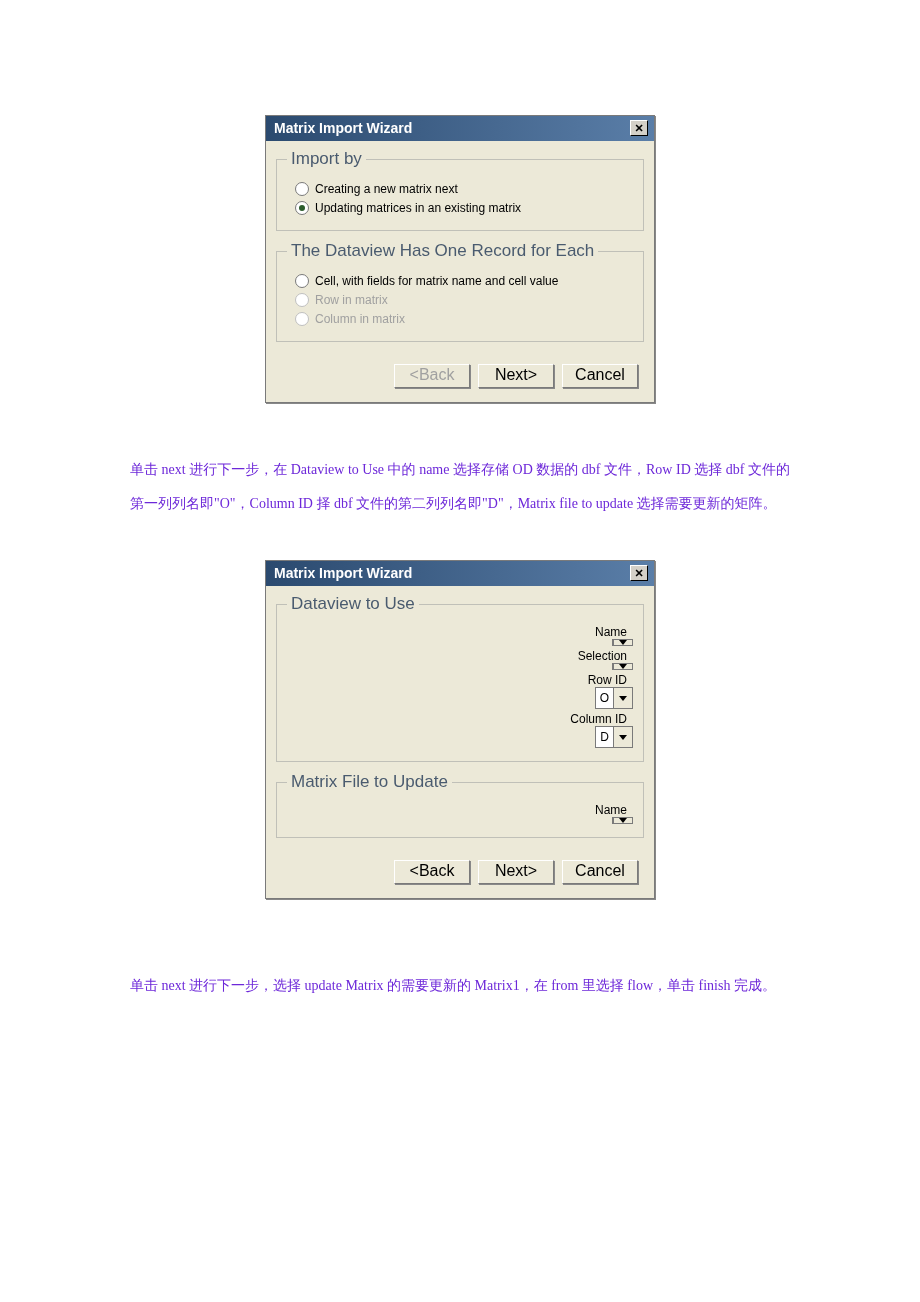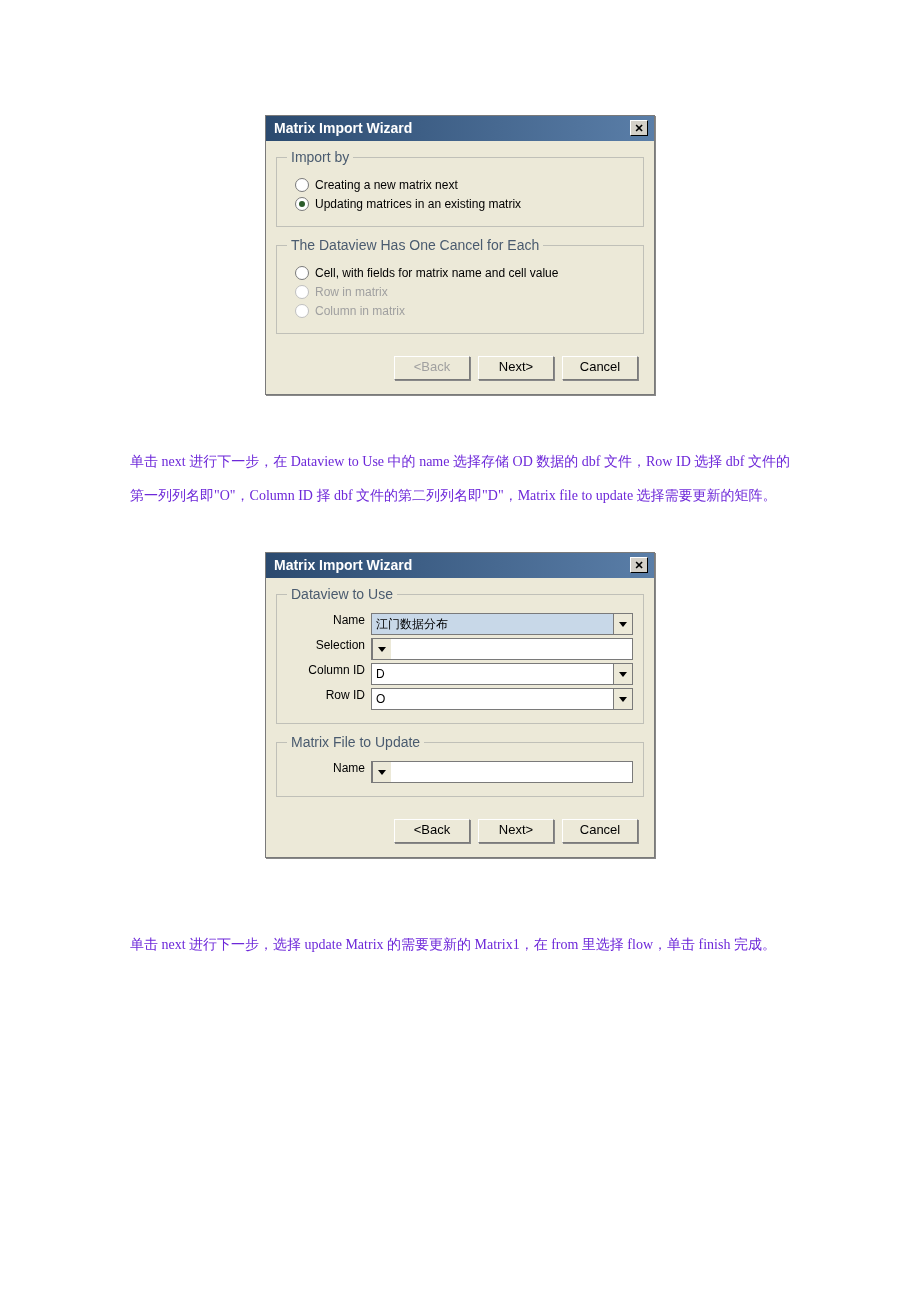--- a/index.html
+++ b/index.html
@@ -57,21 +57,21 @@
   .dialog-body {
     padding: 8px 10px 10px 10px;
   }
   fieldset.group {
     border: 1px solid #c0c0b8;
     margin: 0 0 10px 0;
     padding: 8px 10px 10px 10px;
   }
   fieldset.group legend {
     color: #4a5b6f;
-    font-size: 14px;
+    font-size: 17px;
     padding: 0 4px;
   }
   .radio-row {
     display: flex;
     align-items: center;
     margin: 5px 0 5px 8px;
     font-size: 12px;
   }
   .radio-row.disabled {
     color: #a0a0a0;
@@ -111,34 +111,35 @@
     padding: 12px 6px 4px 6px;
   }
   .btn {
     min-width: 74px;
     height: 22px;
     background: #ece9d8;
     border: 1px solid #7a7a7a;
     border-top-color: #fff;
     border-left-color: #fff;
     box-shadow: 1px 1px 0 #888;
-    font-size: 13px;
+    font-size: 16px;
     text-align: center;
     line-height: 20px;
     font-family: Tahoma, Arial, sans-serif;
   }
   .btn.disabled {
     color: #a0a0a0;
   }
 
   
   .form-row {
     display: flex;
-    align-items: flex-start;
+    align-items: flex-end;
     margin: 3px 0;
+    flex-direction: column;
   }
   .form-label {
     width: 78px;
     text-align: right;
     padding-right: 6px;
     font-size: 12px;
   }
   .combo {
     display: flex;
     align-items: stretch;
@@ -204,21 +205,21 @@
           <span class="radio"></span>
           <span>Creating a new matrix next</span>
         </div>
         <div class="radio-row">
           <span class="radio checked"></span>
           <span>Updating matrices in an existing matrix</span>
         </div>
       </fieldset>
 
       <fieldset class="group">
-        <legend>The Dataview Has One Cancel for Each</legend>
+        <legend>The Dataview Has One Record for Each</legend>
         <div class="radio-row">
           <span class="radio"></span>
           <span>Cell, with fields for matrix name and cell value</span>
         </div>
         <div class="radio-row disabled">
           <span class="radio disabled"></span>
           <span>Row in matrix</span>
         </div>
         <div class="radio-row disabled">
           <span class="radio disabled"></span>
@@ -244,44 +245,43 @@
       <div class="close-btn">✕</div>
     </div>
     <div class="dialog-body">
 
       <fieldset class="group">
         <legend>Dataview to Use</legend>
 
         <div class="form-row">
           <div class="form-label">Name</div>
           <div class="combo">
-            <div class="combo-input selected">江门数据分布</div>
             <div class="combo-arrow"></div>
           </div>
         </div>
 
         <div class="form-row">
           <div class="form-label">Selection</div>
           <div class="combo">
             <div class="combo-arrow"></div>
           </div>
         </div>
 
         <div class="form-row">
+          <div class="form-label">Row ID</div>
+          <div class="combo">
+            <div class="combo-input">O</div>
+            <div class="combo-arrow"></div>
+          </div>
+        </div>
+
+        <div class="form-row">
           <div class="form-label">Column ID</div>
           <div class="combo">
             <div class="combo-input">D</div>
-            <div class="combo-arrow"></div>
-          </div>
-        </div>
-
-        <div class="form-row">
-          <div class="form-label">Row ID</div>
-          <div class="combo">
-            <div class="combo-input">O</div>
             <div class="combo-arrow"></div>
           </div>
         </div>
       </fieldset>
 
       <fieldset class="group">
         <legend>Matrix File to Update</legend>
         <div class="form-row">
           <div class="form-label">Name</div>
           <div class="combo">

